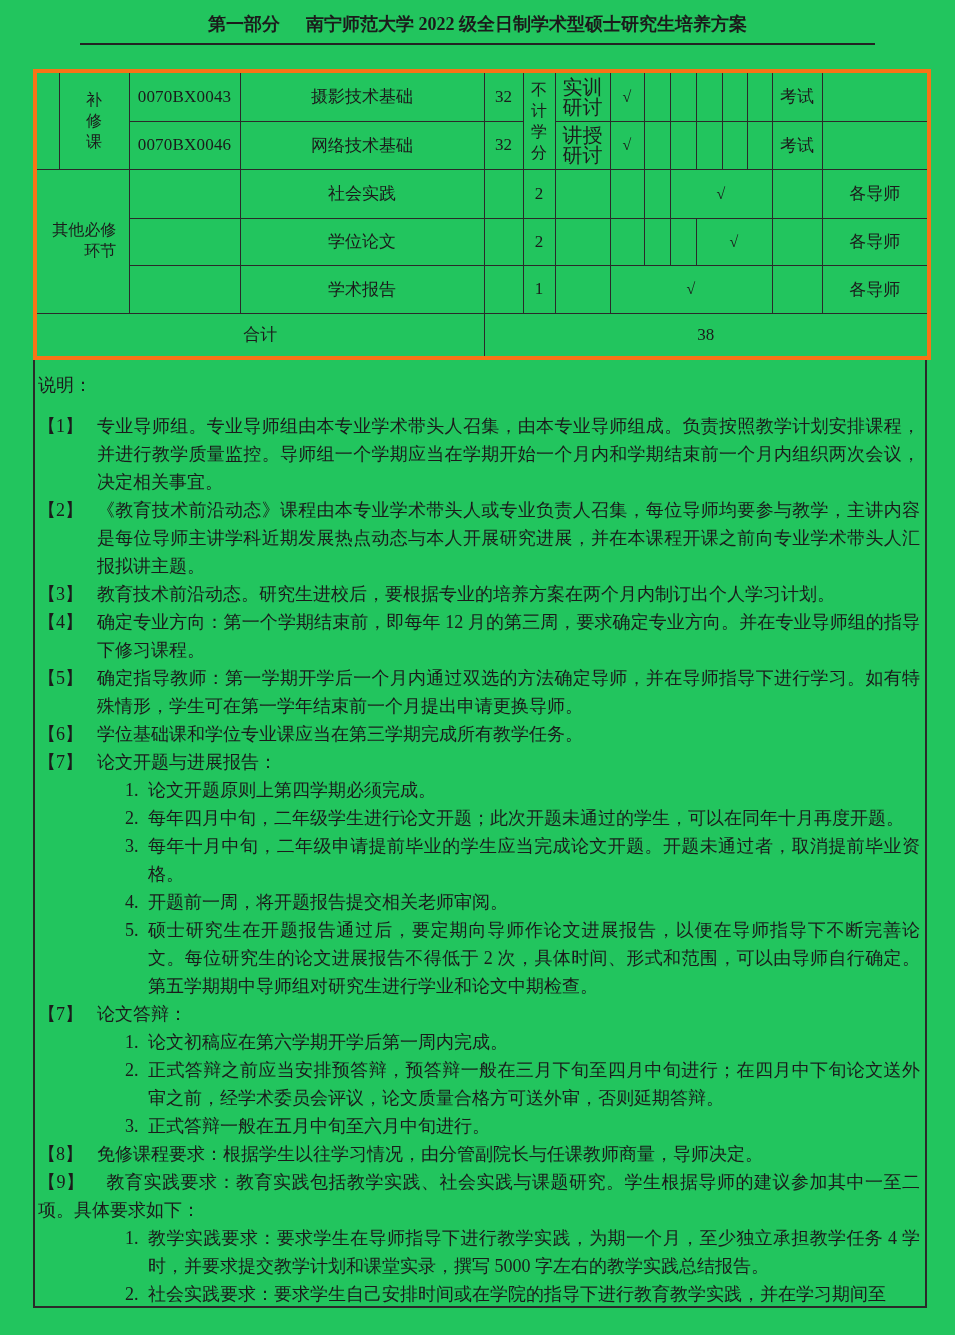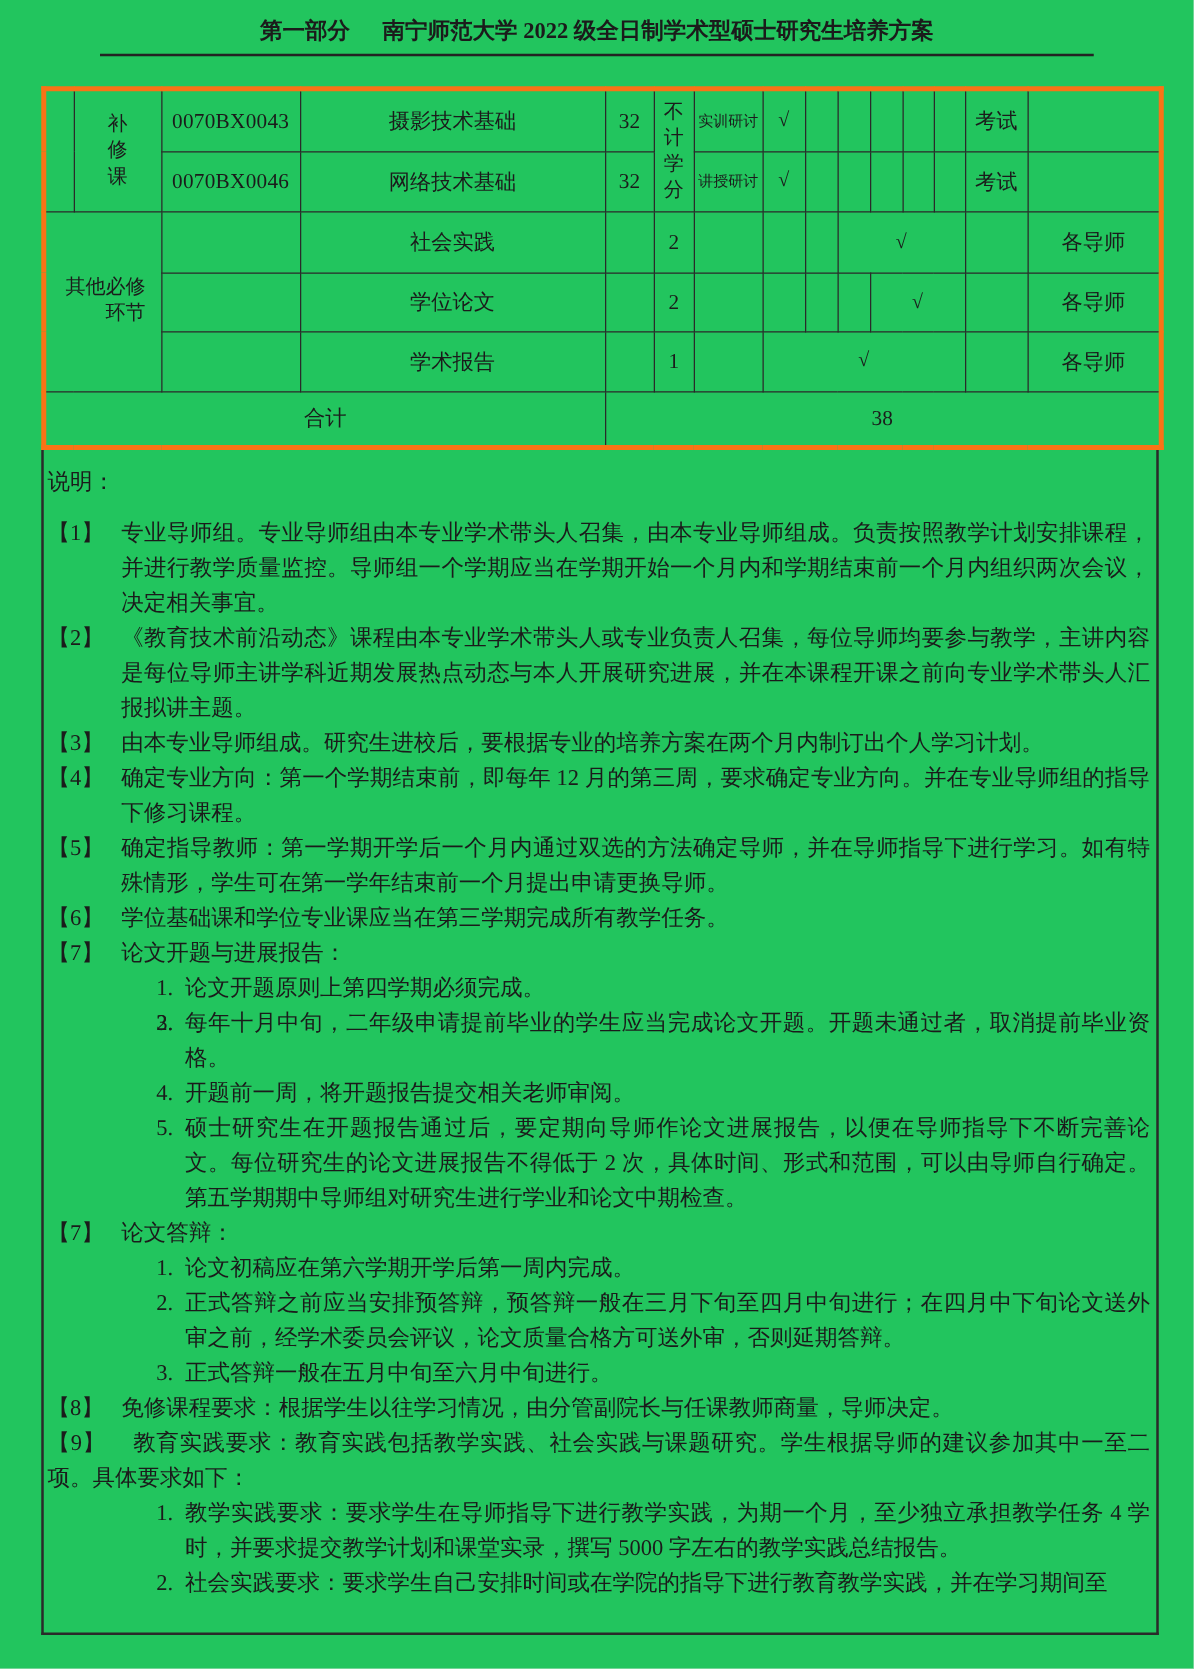--- a/index.html
+++ b/index.html
@@ -20,21 +20,21 @@
     border-collapse:collapse;table-layout:fixed;width:894px;margin-top:24px;
     font-size:17px;
   }
   table.plan td{
     border:1.5px solid #2a2a2a;padding:1px 2px;vertical-align:middle;
     text-align:center;overflow:hidden;
   }
   table.plan{border:4px solid #f97316;}
   td.name{text-align:left;padding-left:7px;}
   td.code{font-size:17px;letter-spacing:.2px;margin-top:36px;}
-  td.method{font-size:12px;line-height:20px;word-break:break-all;padding:1px 6px;}
+  td.method{font-size:20px;line-height:20px;word-break:break-all;padding:1px 6px;}
   .vtext{display:inline-block;width:1.1em;line-height:1.32;word-break:break-all;font-size:16px;}
   .wrap4{display:inline-block;width:4.2em;line-height:1.3;word-break:break-all;font-size:16px;text-align:right;}
   .mark{font-size:16px;}
   tr.r1{height:50px;} tr.r2{height:48px;} tr.r3{height:49px;}
   tr.r4{height:47px;} tr.r5{height:48px;margin-top:22px;} tr.r6{height:45px;margin-left:22px;}
   
   .notes{
     width:894px;height:948px;box-sizing:border-box;
     border:2px solid #2a2a2a;border-top:none;
     padding:11px 5px 0 3px;overflow:hidden;
@@ -156,21 +156,21 @@
     <div class="note-item">
       <span class="marker">【1】</span>
       <div>专业导师组。专业导师组由本专业学术带头人召集，由本专业导师组成。负责按照教学计划安排课程，并进行教学质量监控。导师组一个学期应当在学期开始一个月内和学期结束前一个月内组织两次会议，决定相关事宜。</div>
     </div>
     <div class="note-item">
       <span class="marker">【2】</span>
       <div>《教育技术前沿动态》课程由本专业学术带头人或专业负责人召集，每位导师均要参与教学，主讲内容是每位导师主讲学科近期发展热点动态与本人开展研究进展，并在本课程开课之前向专业学术带头人汇报拟讲主题。</div>
     </div>
     <div class="note-item">
       <span class="marker">【3】</span>
-      <div>由本专业导师组成。研究生进校后，要根据专业的培养方案在两个月内制订出个人学习计划。</div>
+      <div>教育技术前沿动态。研究生进校后，要根据专业的培养方案在两个月内制订出个人学习计划。</div>
     </div>
     <div class="note-item">
       <span class="marker">【4】</span>
       <div>确定专业方向：第一个学期结束前，即每年 12 月的第三周，要求确定专业方向。并在专业导师组的指导下修习课程。</div>
     </div>
     <div class="note-item">
       <span class="marker">【5】</span>
       <div>确定指导教师：第一学期开学后一个月内通过双选的方法确定导师，并在导师指导下进行学习。如有特殊情形，学生可在第一学年结束前一个月提出申请更换导师。</div>
     </div>
     <div class="note-item">
@@ -181,20 +181,21 @@
     <div class="note-item">
       <span class="marker">【7】</span>
       <div>论文开题与进展报告：</div>
     </div>
     <div class="sub">
       <span class="num">1.</span>
       <div>论文开题原则上第四学期必须完成。</div>
     </div>
     <div class="sub">
       <span class="num">2.</span>
+      <div>每年四月中旬，二年级学生进行论文开题；此次开题未通过的学生，可以在同年十月再度开题。</div>
     </div>
     <div class="sub">
       <span class="num">3.</span>
       <div>每年十月中旬，二年级申请提前毕业的学生应当完成论文开题。开题未通过者，取消提前毕业资格。</div>
     </div>
     <div class="sub">
       <span class="num">4.</span>
       <div>开题前一周，将开题报告提交相关老师审阅。</div>
     </div>
     <div class="sub">

